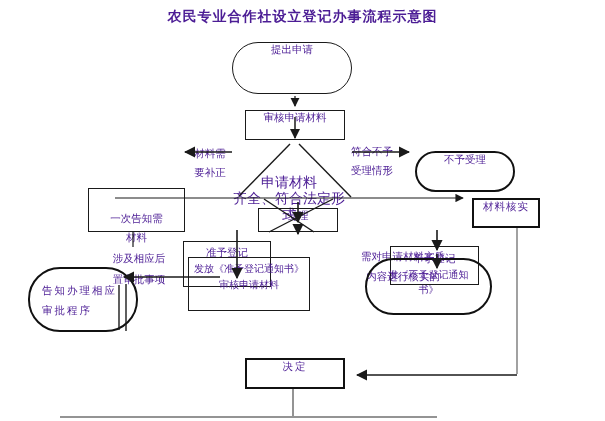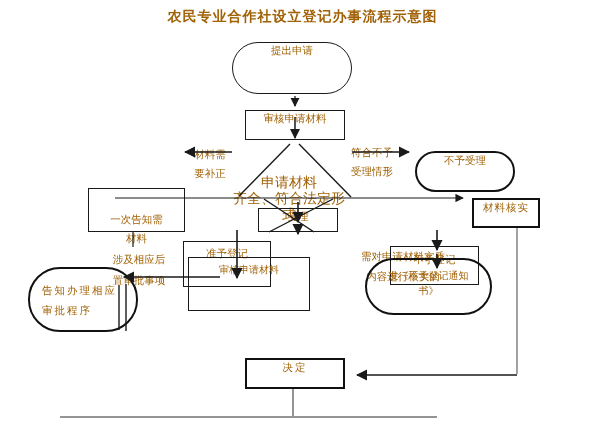--- a/index.html
+++ b/index.html
@@ -1,18 +1,18 @@
 <!DOCTYPE html>
 <html><head>
 <meta charset="utf-8">
 <style>
   html,body{margin:0;padding:0;background:#fff;}
   .canvas{
     position:relative;width:605px;height:421px;background:#ffffff;overflow:hidden;
-    font-family:Liberation Serif, serif;color:#a16207;
+    font-family:Liberation Mono, monospace;color:#4c1d95;
   }
   .title{
     position:absolute;left:0;top:8px;width:605px;text-align:center;
     font-size:14px;font-weight:bold;letter-spacing:1px;
   }
   .node{position:absolute;box-sizing:border-box;text-align:center;font-size:10.5px;line-height:1.45;}
   .rect{border:1.4px solid #1a1a1a;background:transparent;}
   .rect-bold{border:2px solid #111;background:transparent;}
   .stadium{border:1.5px solid #1a1a1a;border-radius:26px;background:transparent;}
   .stadium-bold{border:2.2px solid #111;border-radius:21px;background:transparent;}
@@ -73,20 +73,21 @@
   <div class="node oval-bold" style="left:28px;top:267px;width:110px;height:65px;padding:12px 0 0 12px;text-align:left;letter-spacing:2px;line-height:20px;">
     <div>告知办理相应</div>
     <div>审批程序</div>
   </div>
 
   <div class="node rect" style="left:183px;top:241px;width:88px;height:46px;padding-top:4px;">
     <span>准予登记</span>
   </div>
 
   <div class="node rect" style="left:188px;top:257px;width:122px;height:54px;padding-top:4px;font-size:10px;line-height:15.5px;">
+    <div>发放《准予登记通知书》</div>
     <div>审核申请材料</div>
   </div>
 
   <div class="label" style="left:353px;top:247px;width:100px;line-height:20px;">
     <div>需对申请材料实质</div>
     <div>内容进行核实的</div>
   </div>
 
   <div class="node rect" style="left:381px;top:246px;width:89px;height:39px;padding-top:5px;margin-left:9px;">
     <span>不予登记</span>

